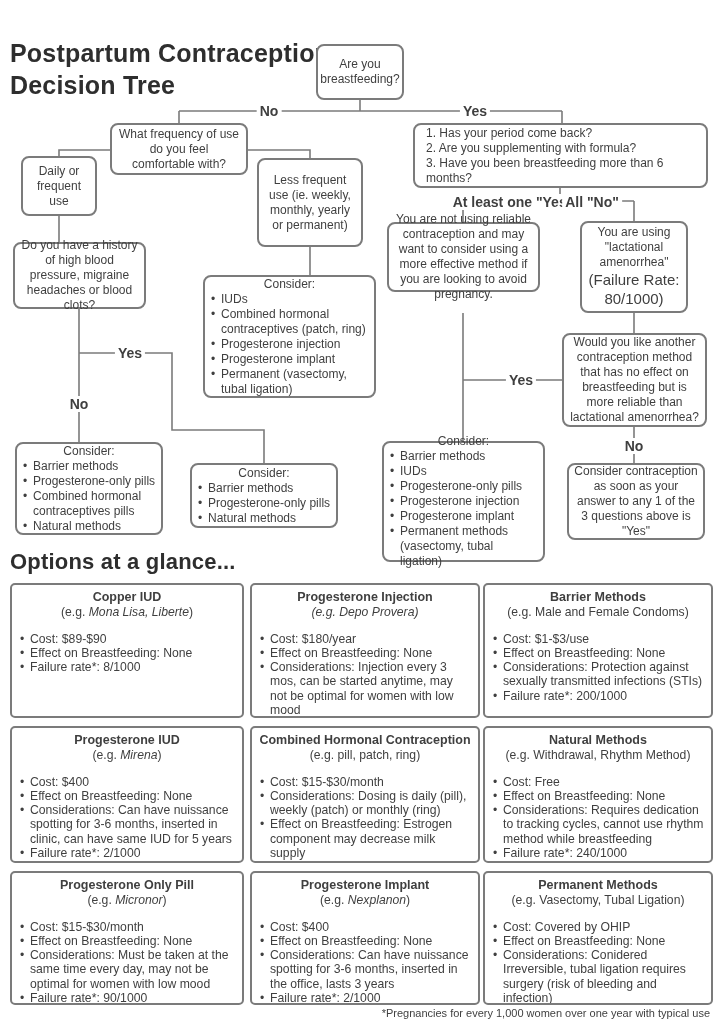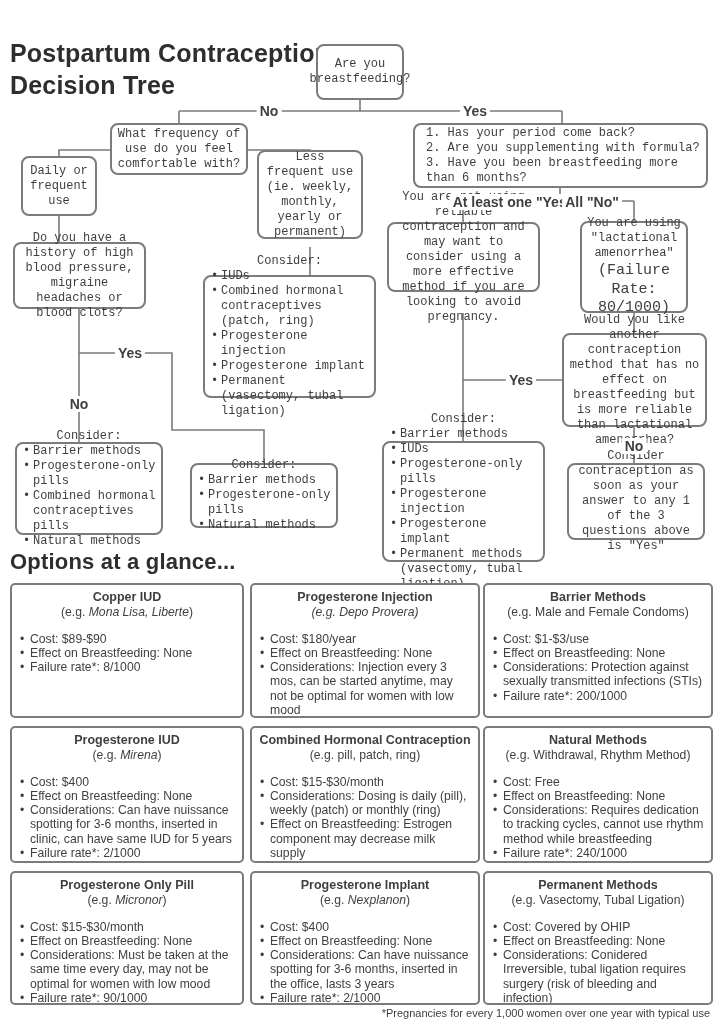--- a/index.html
+++ b/index.html
@@ -20,21 +20,20 @@
 
   svg.connectors { position:absolute; left:0; top:0; }
   svg.connectors path { stroke:#7b7b7b; stroke-width:1.6; fill:none; }
 
   .node {
     position:absolute; box-sizing:border-box;
     border:2px solid #7b7b7b; border-radius:8px; background:#fff;
     display:flex; align-items:center; justify-content:center;
     text-align:center; font-size:12px; line-height:1.25; color:#3f3f3f;
     padding:3px 5px;
-    font-family:Liberation Mono, monospace;
   }
   .node .small { font-size:15px; margin-top:1px; }
 
   .consider-inner { width:100%; }
   .consider-header { text-align:center; }
   ul.bullets { margin:0; padding:0; list-style:none; text-align:left; }
   ul.bullets li { padding-left:11px; position:relative; }
   ul.bullets li::before { content:"•"; position:absolute; left:1px; }
 
   ul.plain-list { margin:0; padding:0 0 0 6px; list-style:none; text-align:left; }
@@ -93,21 +92,21 @@
   </div>
 
   <div class="node" style="left:110px;top:123px;width:138px;height:52px;">
     <span>What frequency of use do you feel comfortable with?</span>
   </div>
 
   <div class="node" style="left:21px;top:156px;width:76px;height:60px;">
     <span>Daily or frequent use</span>
   </div>
 
-  <div class="node" style="left:257px;top:150px;width:106px;height:89px;">
+  <div class="node" style="left:257px;top:158px;width:106px;height:89px;">
     <span>Less frequent use (ie. weekly, monthly, yearly or permanent)</span>
   </div>
 
   <div class="node" style="left:13px;top:242px;width:133px;height:67px;">
     <span>Do you have a history of high blood pressure, migraine headaches or blood clots?</span>
   </div>
 
   <div class="node" style="left:203px;top:275px;width:173px;height:123px;">
     <div class="consider-inner">
       <div class="consider-header">Consider:</div>

